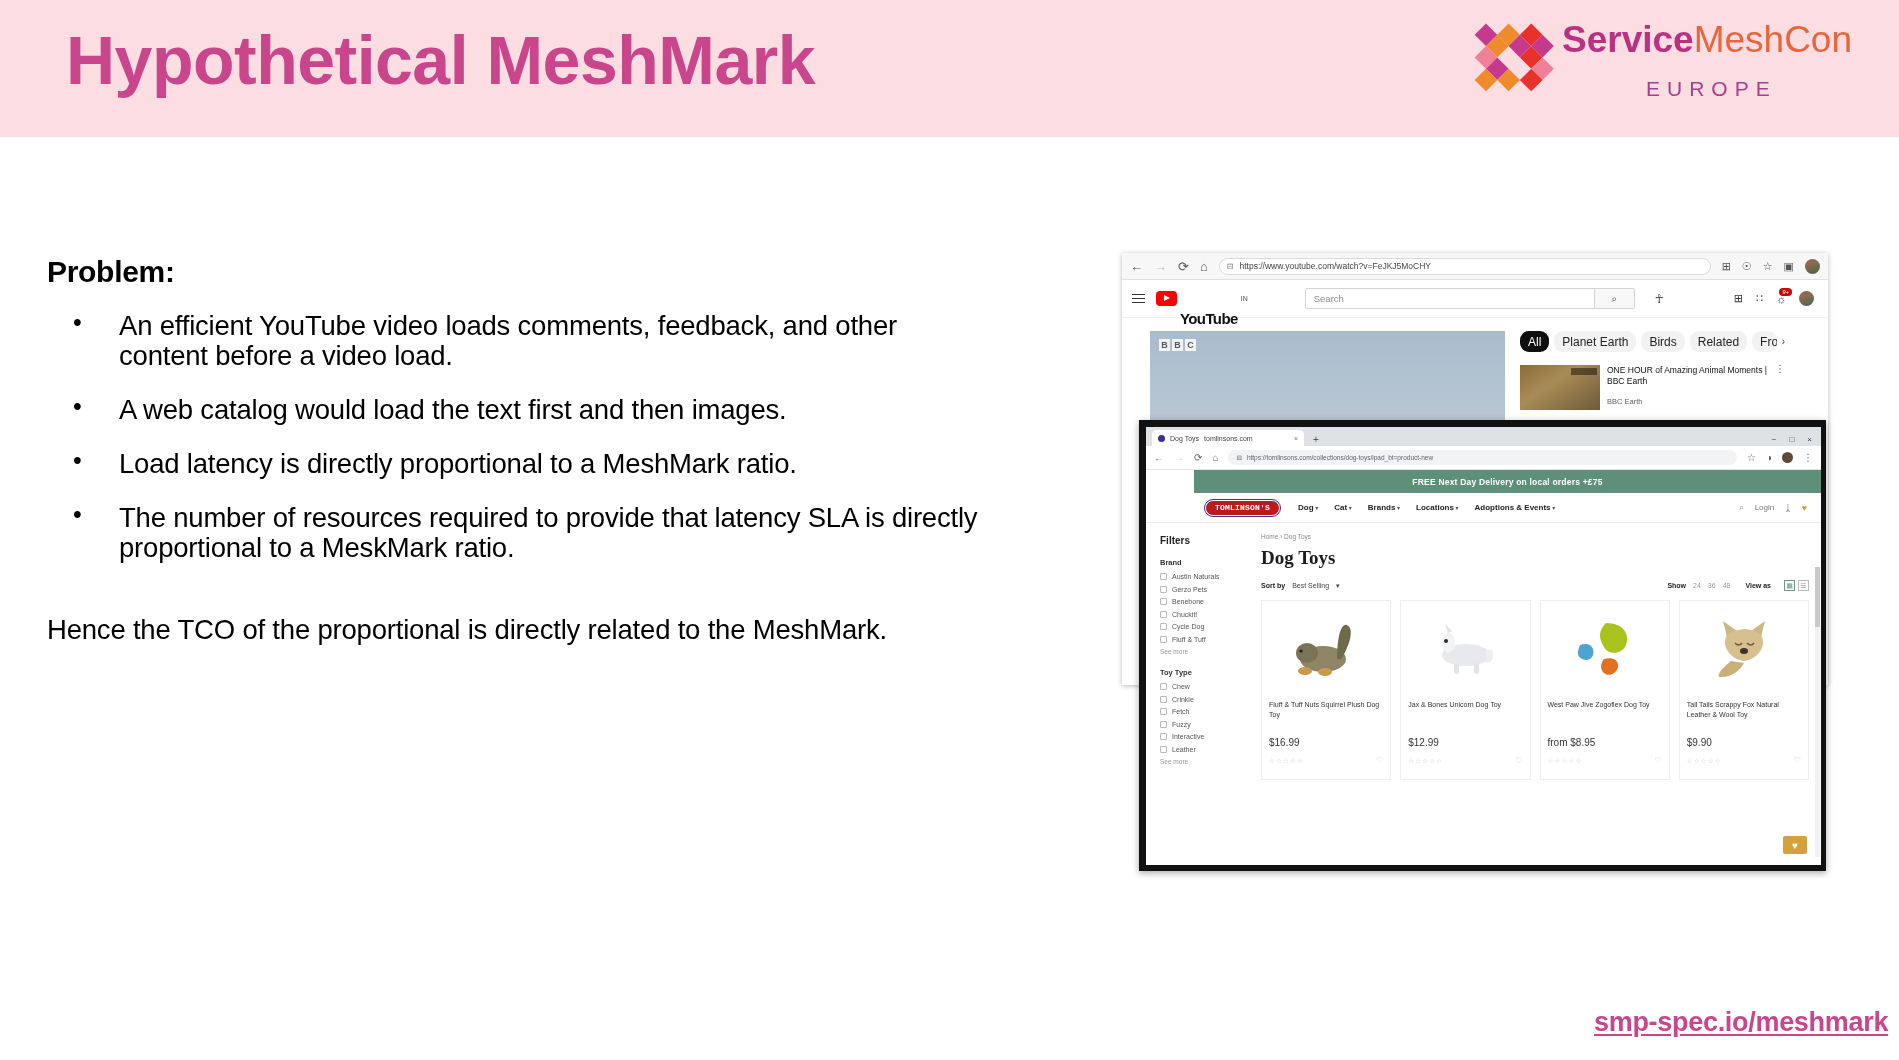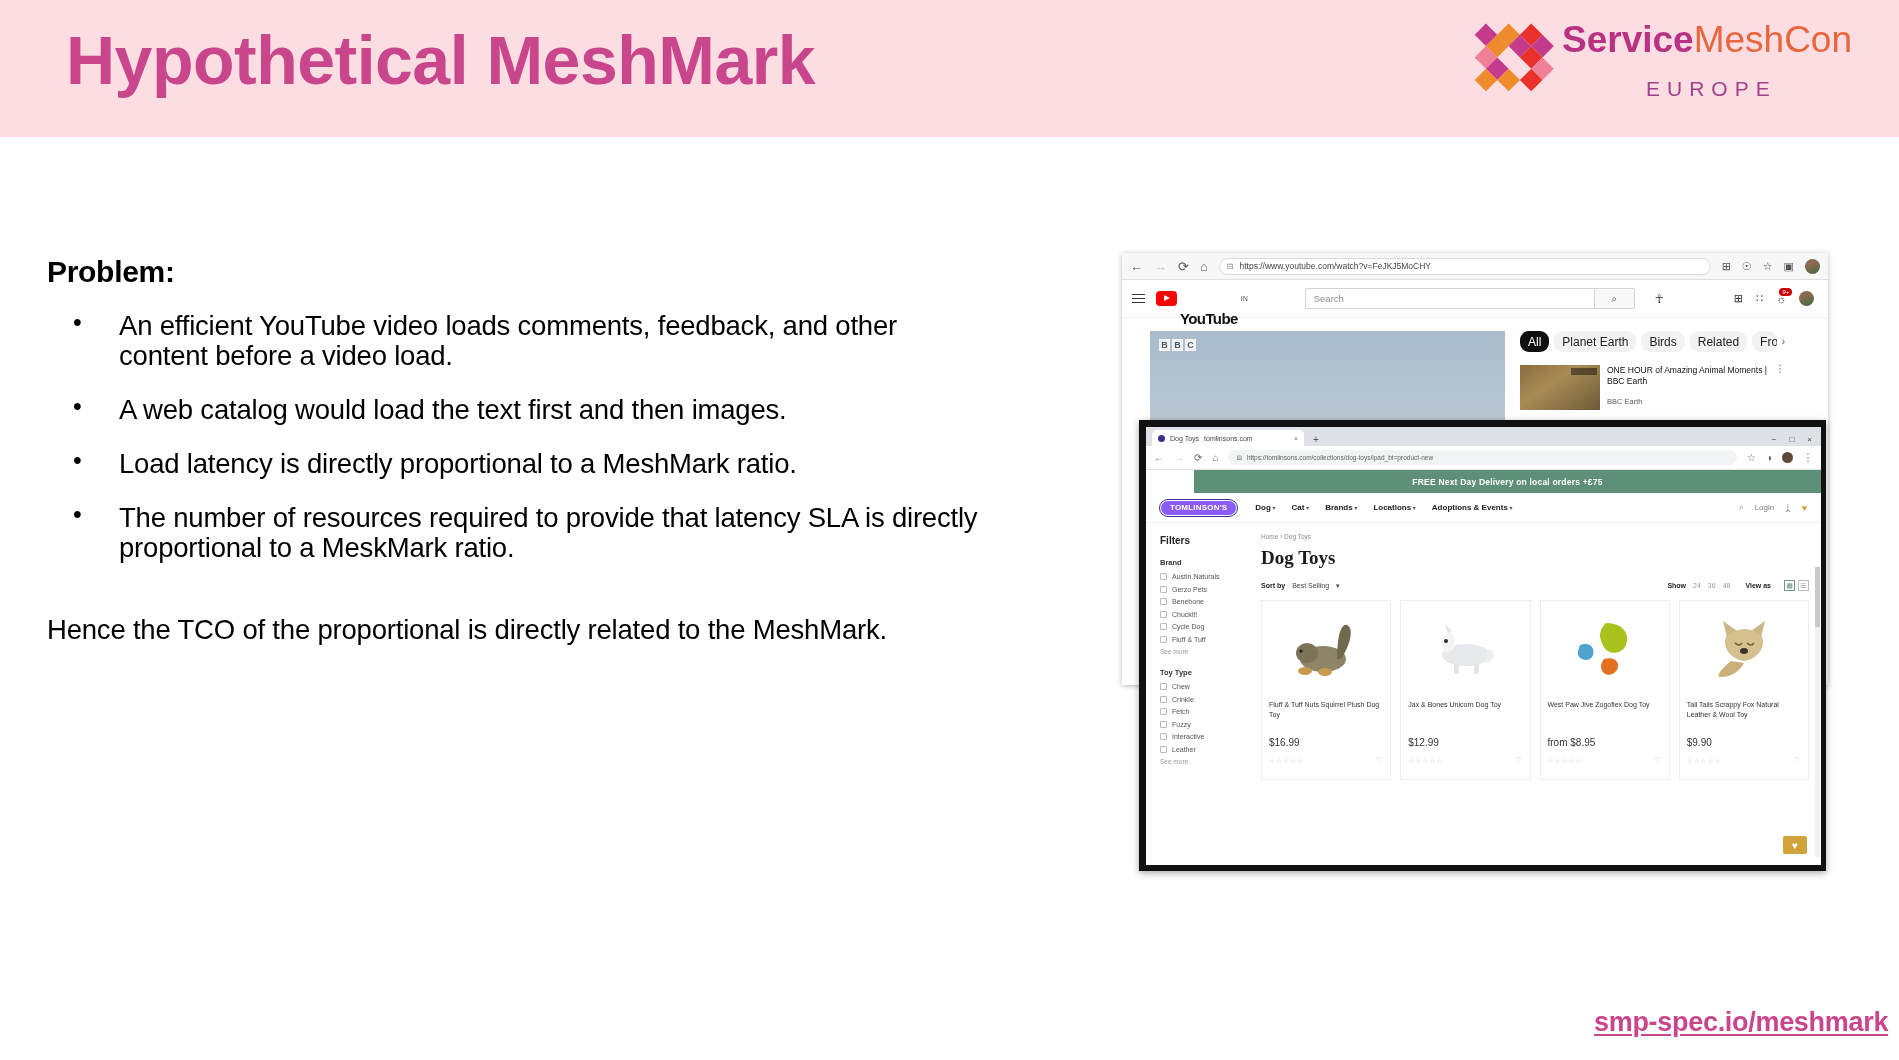--- a/index.html
+++ b/index.html
@@ -286,25 +286,26 @@
     font-weight: bold; padding: 6.5px 0;
     letter-spacing: .2px;
     margin-left: 48px;
   }
   .shop-header {
     height: 30px; display: flex; align-items: center;
     padding: 0 14px; border-bottom: 1px solid #ececec;
     background: #fff; gap: 18px;
   }
   .tom-logo {
-    background: #8b5cf6; color: #fff;
+    background: #b91c1c; color: #fff;
     border: 1.5px solid #fff; outline: 1px solid #3b2f8f;
     border-radius: 12px; font-size: 8px; font-weight: bold;
     padding: 2.5px 9px; letter-spacing: .2px;
-    font-family: Liberation Sans, sans-serif;
+    font-family: Liberation Mono, monospace;
+    margin-left: 45px;
   }
   .shop-nav-links { display: flex; gap: 16px; font-size: 8px; color: #222; font-weight: bold; }
   .shop-nav-links span:after { content: " \25BE"; font-weight: normal; font-size: 6px; color: #555; }
   .shop-head-right { margin-left: auto; display: flex; align-items: center; gap: 11px; font-size: 8px; color: #777; }
   .cart-ic { font-size: 9px; color: #333; }
   .heart-ic { color: #d2a33c; font-size: 9px; }
   .shop-main { display: flex; background: #fff; height: 330px; }
   .filters-col { width: 105px; padding: 12px 0 0 14px; }
   .filters-title { font-size: 10px; font-weight: bold; color: #222; margin-bottom: 12px; }
   .filter-group-title { font-size: 7.5px; font-weight: bold; color: #333; margin-bottom: 6px; }

